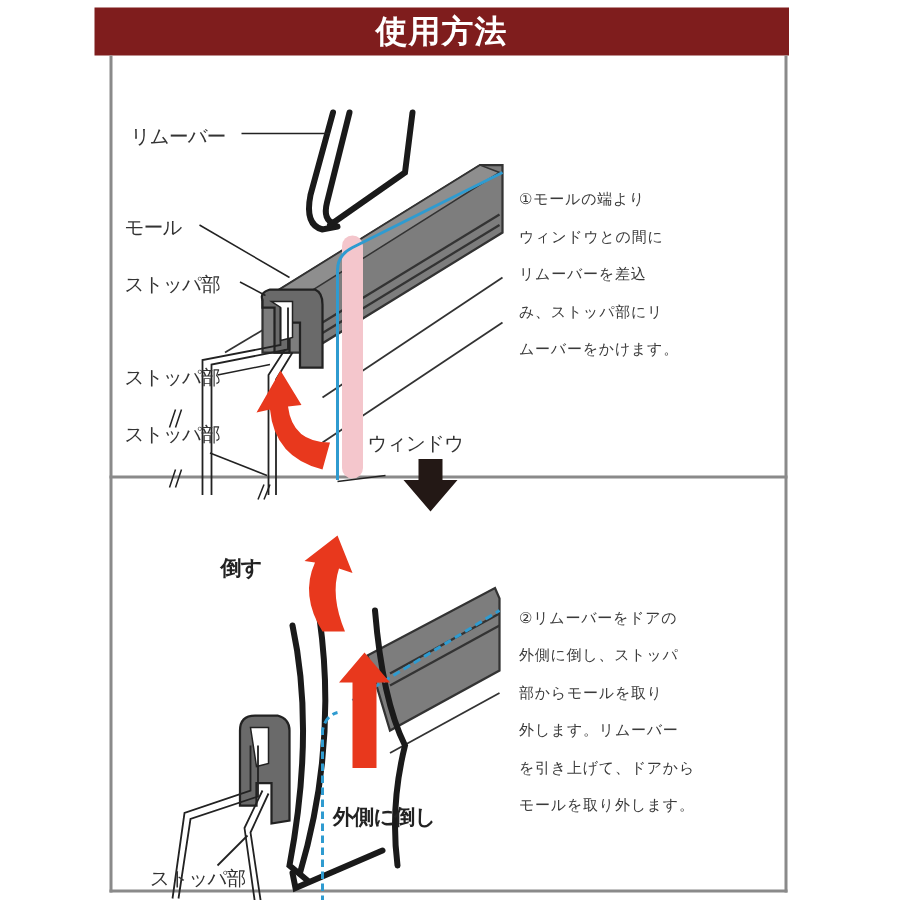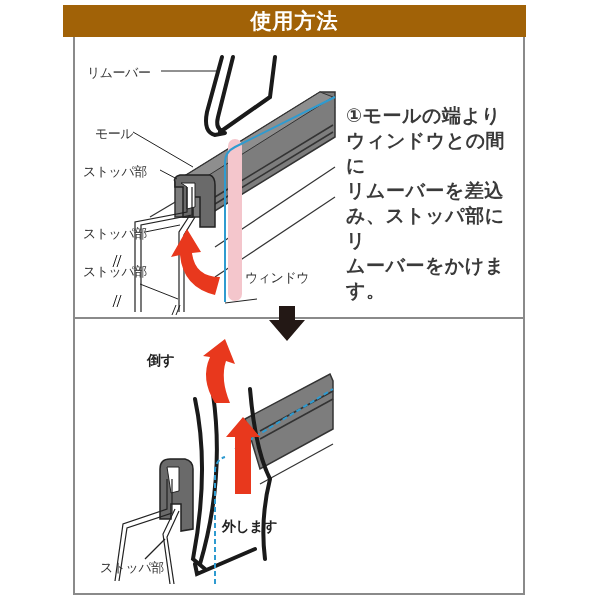--- a/index.html
+++ b/index.html
@@ -1,32 +1,32 @@
 <!DOCTYPE html>
 <html><head>
 <meta charset="utf-8">
 <style>
   html, body { margin: 0; padding: 0; background: #ffffff; }
   body { width: 600px; height: 600px; position: relative; overflow: hidden;
          font-family: "DejaVu Sans", "Liberation Sans", sans-serif; color: #333333; }
   .header { position: absolute; left: 63px; top: 5px; width: 463px; height: 32px;
-            background: #a16207; color: #ffffff; text-align: center;
+            background: #7f1d1d; color: #ffffff; text-align: center;
             font-size: 21px; line-height: 32px; font-weight: bold; letter-spacing: 1px; }
   .frame { position: absolute; left: 73px; top: 37px; width: 452px; height: 558px;
            border-left: 2px solid #8a8a8a; border-right: 2px solid #8a8a8a; border-bottom: 2px solid #8a8a8a;
            box-sizing: border-box; }
   .divider { position: absolute; left: 73px; top: 317px; width: 452px; height: 2px; background: #8a8a8a; }
   .down-arrow { position: absolute; left: 268px; top: 306px; width: 38px; height: 36px; }
-  .panel { position: absolute; left: 75px; width: 448px; }
+  .panel { position: absolute; left: 75px; width: 448px; margin-top: 18px; }
   .panel1 { top: 37px; height: 280px; }
   .panel2 { top: 319px; height: 335px; }
   svg.art { position: absolute; left: 0; top: 0; }
   .label { position: absolute; font-size: 13px; color: #333; white-space: nowrap; letter-spacing: -0.5px; }
   .label.bold { font-weight: bold; font-size: 14px; color: #222; }
-  .step-text { position: absolute; font-size: 19px; line-height: 25px; color: #3a3a3a; white-space: pre-line; letter-spacing: 0.5px; font-weight: bold; }
+  .step-text { position: absolute; font-size: 10px; line-height: 25px; color: #3a3a3a; white-space: pre-line; letter-spacing: 0.5px; }
 </style>
 </head>
 <body>
 
 <div class="header">使用方法</div>
 <div class="frame"></div>
 <div class="divider"></div>
 
 <div class="panel panel1">
   <svg class="art" width="448" height="280" viewBox="0 0 448 280">
@@ -80,21 +80,21 @@
     <g stroke="#222" stroke-width="1" fill="none">
       <line x1="42" y1="218" x2="38" y2="230"></line>
         <line x1="46" y1="218" x2="42" y2="230"></line>
       <line x1="42" y1="258" x2="38" y2="270"></line>
         <line x1="46" y1="258" x2="42" y2="270"></line>
       <line x1="101" y1="268" x2="97" y2="278"></line>
         <line x1="105" y1="268" x2="101" y2="278"></line>
     </g>
   </svg>
   <div class="label" style="left:12px; top:27px;">リムーバー</div>
-  <div class="label" style="left:20px; top:88px;">モール</div>
+  <div class="label" style="left:8px; top:88px;">モール</div>
   <div class="label" style="left:8px; top:126px;">ストッパ部</div>
   <div class="label" style="left:8px; top:188px;">ストッパ部</div>
   <div class="label" style="left:8px; top:226px;">ストッパ部</div>
   <div class="label" style="left:170px; top:232px;">ウィンドウ</div>
   <div class="step-text" style="left:271px; top:66px;">①モールの端より
 ウィンドウとの間に
 リムーバーを差込
 み、ストッパ部にリ
 ムーバーをかけます。</div>
 </div>
@@ -130,15 +130,21 @@
       <path d="M120 245 L122 255 L180 230"></path>
     </g>
 
     <path d="M140 265 L140 150 Q142 140 150 138" stroke="#2f9bd0" stroke-width="2" fill="none" stroke-dasharray="5,3"></path>
     <line x1="160" y1="130" x2="258" y2="70" stroke="#2f9bd0" stroke-width="2" stroke-dasharray="5,3"></line>
 
     <path d="M140 84 Q125 60 135 38 L128 37 L150 20 L160 45 L151 42 Q145 60 155 84 Z" fill="#e8381d"></path>
     <polygon points="151,118 168,98 185,118 176,118 176,175 160,175 160,118" fill="#e8381d"></polygon>
   </svg>
   <div class="label bold" style="left:72px; top:33px;">倒す</div>
-  <div class="label bold" style="left:147px; top:199px;">外します</div>
+  <div class="label bold" style="left:147px; top:199px;">外側に倒し</div>
   <div class="label" style="left:25px; top:240px;">ストッパ部</div>
+  <div class="step-text" style="left:271px; top:63px;">②リムーバーをドアの
+外側に倒し、ストッパ
+部からモールを取り
+外します。リムーバー
+を引き上げて、ドアから
+モールを取り外します。</div>
 </div>
 
 </body></html>

